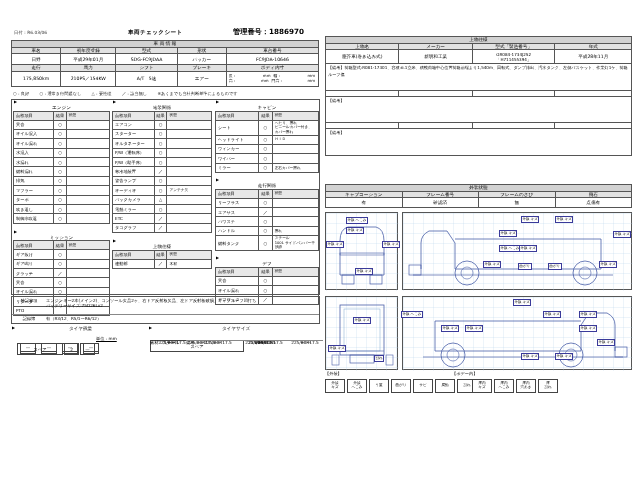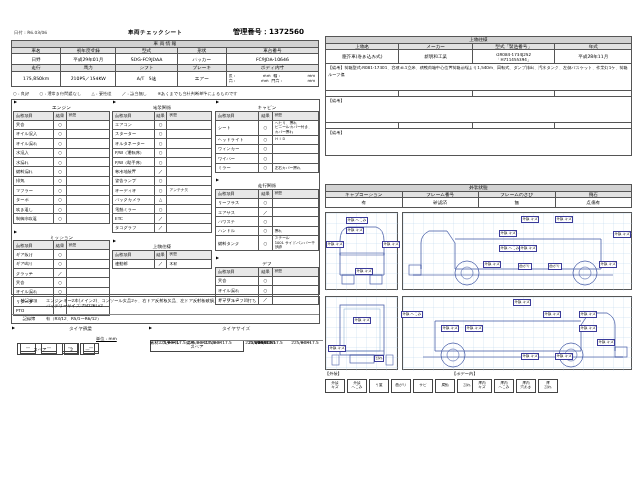--- a/index.html
+++ b/index.html
@@ -62,21 +62,21 @@
            font-size:3.6px;line-height:1.05;background:#fff;}
   .caption{position:absolute;font-size:4.2px;}
 </style>
 </head>
 <body>
 
 <div class="page">
 
   <div class="date">日付：R6.03/06</div>
   <div class="doctitle">車両チェックシート</div>
-  <div class="mgmt">管理番号：1372560</div>
+  <div class="mgmt">管理番号：1886970</div>
 
   <div class="leftwrap">
     <table>
       <tbody>
           <tr>
             <td class="hdr" colspan="5">車 両 情 報</td>
           </tr>
       <tr>
         <td class="sub" style="width:16%">車名</td>
         <td class="sub" style="width:18%">初年度登録</td>

